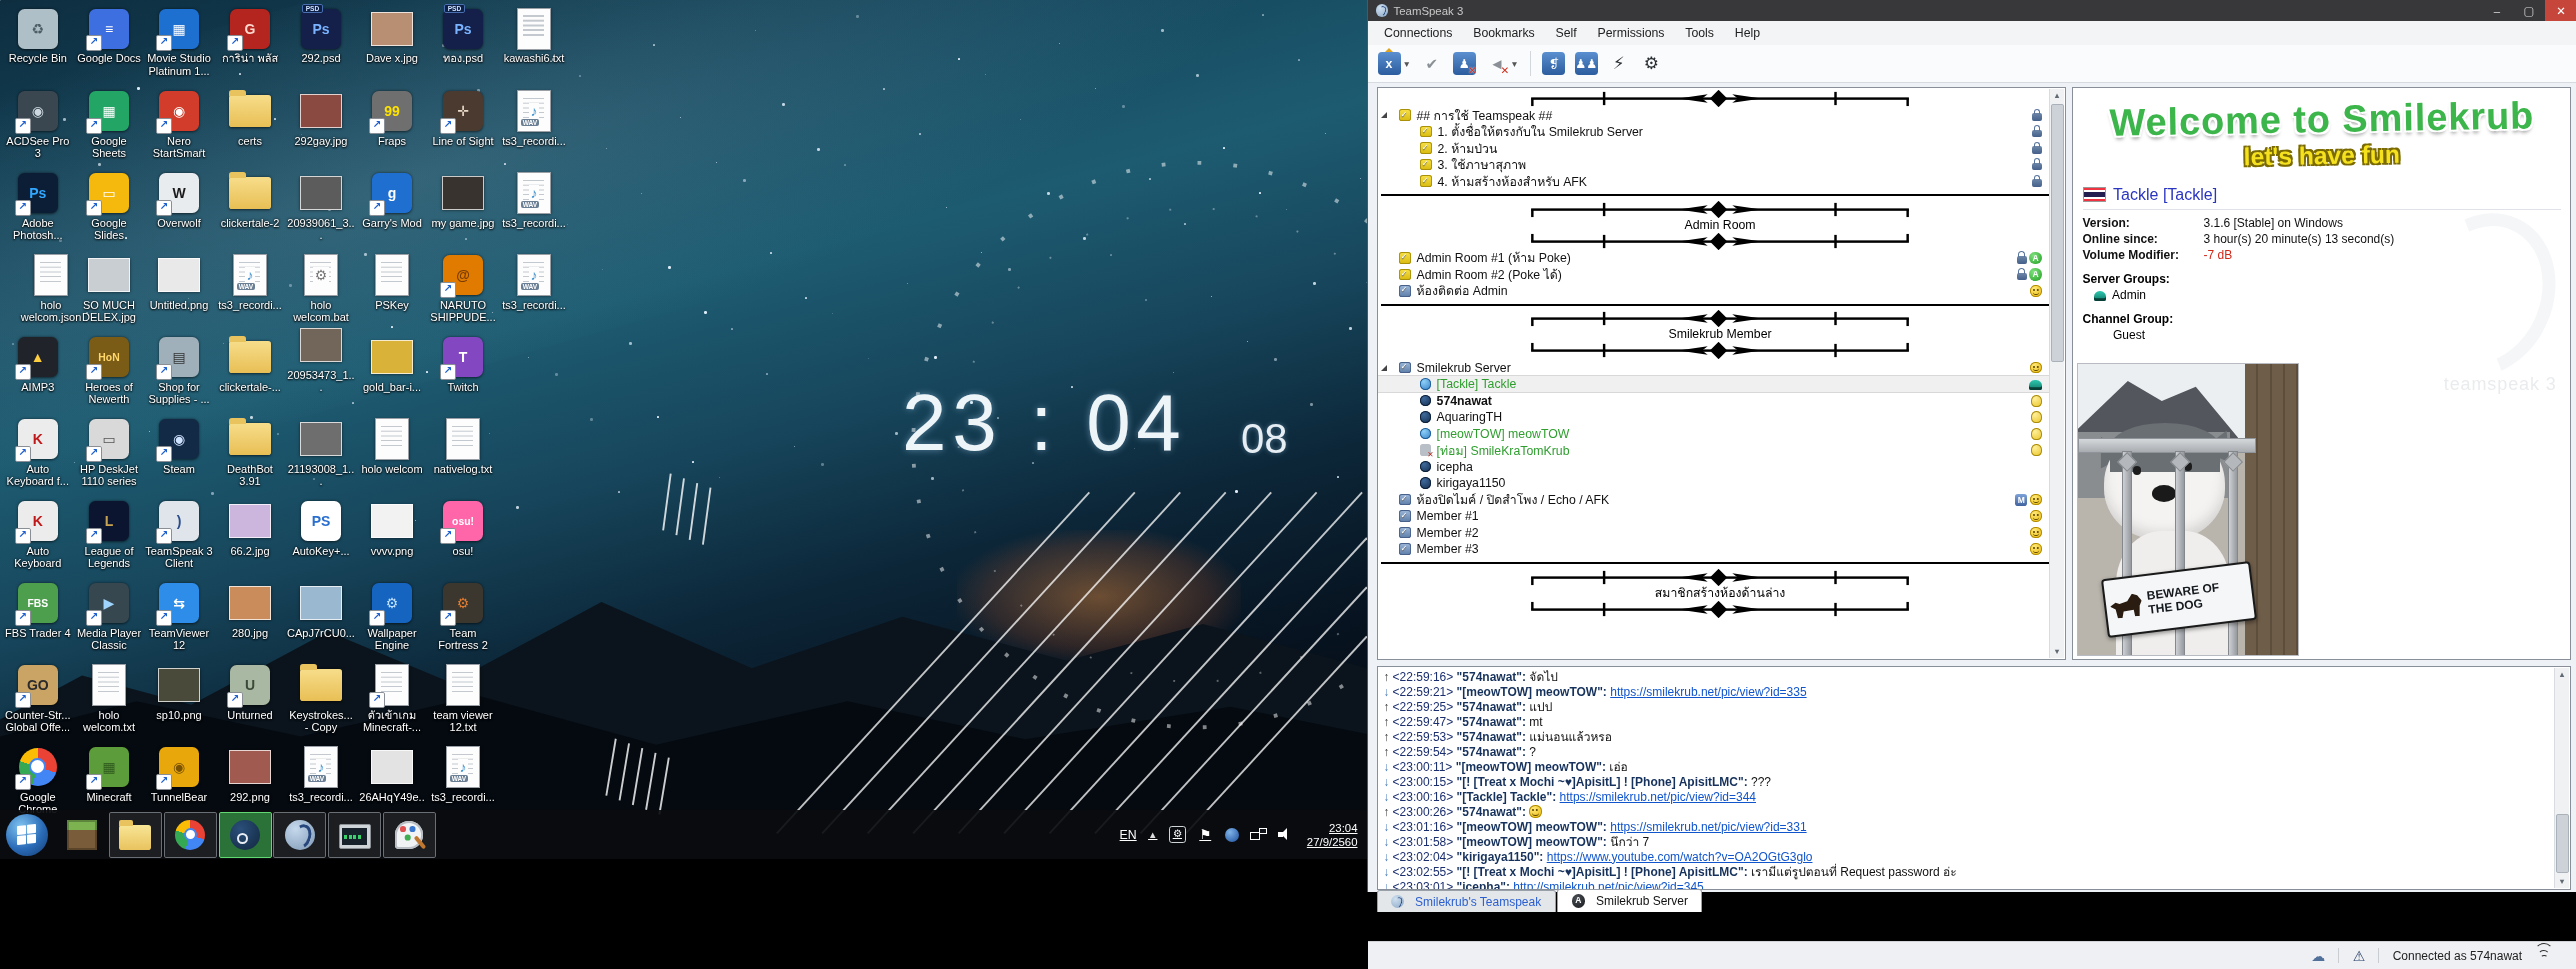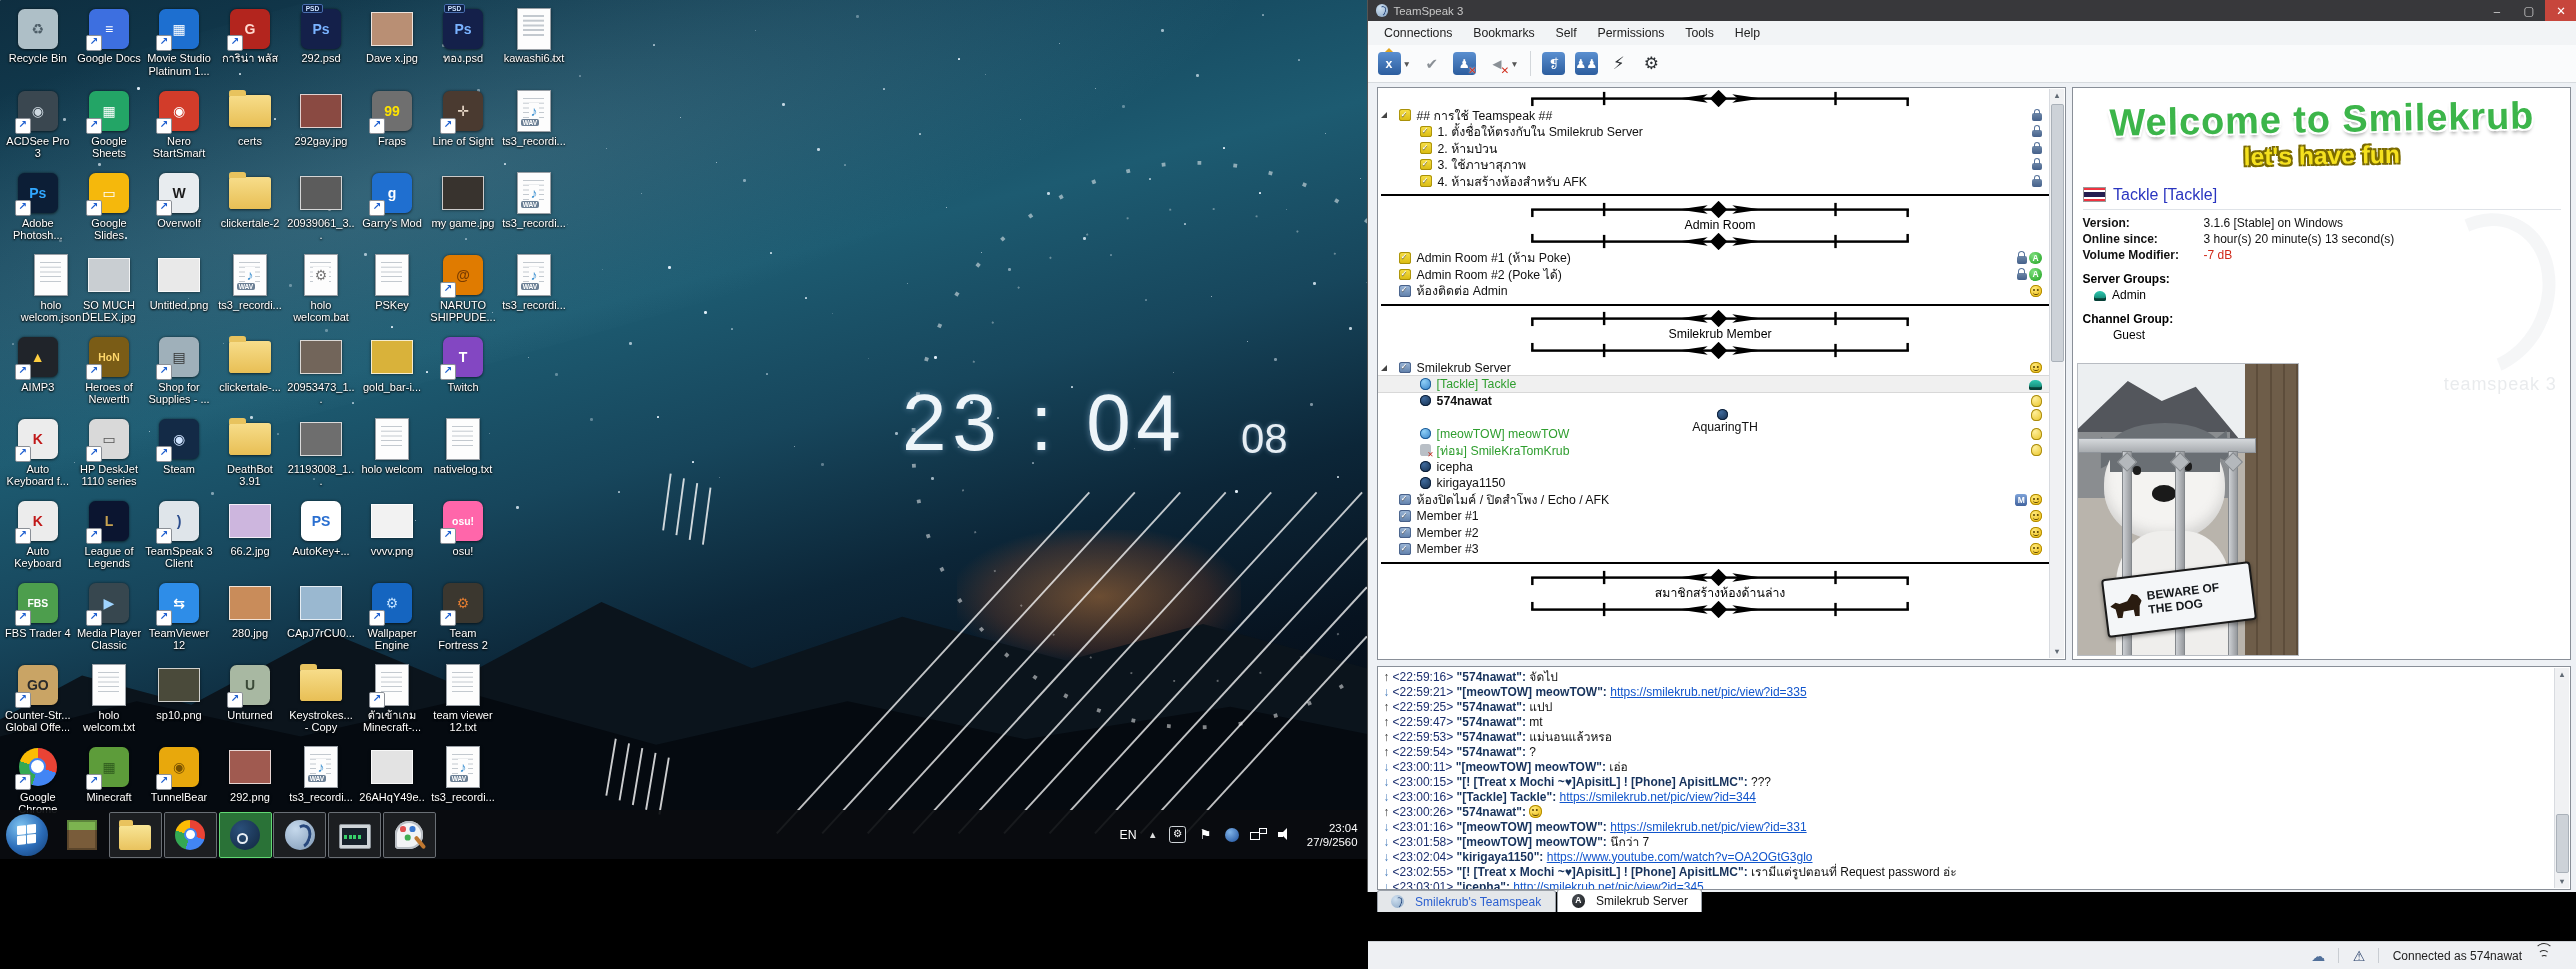--- a/index.html
+++ b/index.html
@@ -56,21 +56,21 @@
     display:flex;align-items:center;}
   .below-bar{position:absolute;left:0;top:859px;width:1367px;height:111px;background:#000;}
   .start-orb{width:42px;height:42px;margin:0 7.6px 0 5.7px;border-radius:50%;
     background:radial-gradient(circle at 35% 30%,#7ec3f0,#2b6cb8 55%,#123a6e);display:flex;align-items:center;justify-content:center;}
   .winflag{display:grid;grid-template-columns:8.5px 8.5px;grid-gap:1.9px;transform:skewY(-6deg);}
   .winflag b{height:8.5px;background:#fff;border-radius:0.9px;display:block;}
   .tb-app{width:51px;height:44px;margin:0 0.9px;display:flex;align-items:center;justify-content:center;border-radius:1.9px;}
   .tb-app.boxed{background:rgba(255,255,255,.08);border:0.9px solid #6a6f75;}
   .tb-app.hl{background:rgba(70,200,90,.55);border:0.9px solid #62d873;}
   .tb-ic{width:32px;height:32px;position:relative;}
-  .tray{margin-left:auto;display:flex;align-items:center;color:#fff;gap:11.4px;padding-right:9.5px;}
+  .tray{margin-left:auto;display:flex;align-items:center;color:#fff;gap:11.4px;padding-right:9.5px;text-decoration:underline;}
   .tray .lang{font-size:12.3px;}
   .tray .chev{font-size:9.5px;color:#ddd;}
   .tray-ic{width:16px;height:16px;display:flex;align-items:center;justify-content:center;font-size:13.3px;color:#fff;}
   .tray-clock{text-align:right;font-size:11.4px;line-height:14px;}
   
   .mc-block{width:30px;height:30px;margin:auto;background:linear-gradient(#7cb350 0 34%,#795c3a 34% 100%);box-shadow:inset 0 0 0 1.9px rgba(0,0,0,.25);}
   .explorer{position:relative;width:32px;height:24.6px;margin-top:5.7px;background:linear-gradient(#f8e596,#e9c35e);border-radius:2.8px;}
   .explorer:before{content:"";position:absolute;top:-4.7px;left:0;width:13.3px;height:5.7px;background:#e9c35e;border-radius:1.9px 1.9px 0 0;}
   .chromeball{width:30px;height:30px;margin:auto;border-radius:50%;
     background:conic-gradient(#ea4335 0 30%,#4285f4 30% 55%,#34a853 55% 80%,#fbbc05 80% 100%);position:relative;}
@@ -657,21 +657,21 @@
               <div class="sc-arrow">↗</div>
             </div>
             <div class="dt-label">Shop for Supplies - ...</div>
           </div>
           <div class="dt-icon" style="left: 216px; top: 336px;">
             <div class="tile">
               <div class="folder"></div>
             </div>
             <div class="dt-label">clickertale-...</div>
           </div>
-          <div class="dt-icon" style="left: 287px; top: 336px;">
+          <div class="dt-icon" style="left: 287px; top: 324px;">
             <div class="tile">
               <div class="imgbx" style="background: rgb(114, 101, 90);"></div>
             </div>
             <div class="dt-label">20953473_1...</div>
           </div>
           <div class="dt-icon" style="left: 358px; top: 336px;">
             <div class="tile">
               <div class="imgbx" style="background: rgb(217, 178, 58);"></div>
             </div>
             <div class="dt-label">gold_bar-i...</div>
@@ -1181,21 +1181,21 @@
               <div class="b-helmet"></div>
             </div>
           </div>
           <div class="trow" style="padding-left: 42px;">
             <div class="usr navy"></div>
             <div class="t-label bold">574nawat</div>
             <div class="badges">
               <div class="b-yellow"></div>
             </div>
           </div>
-          <div class="trow" style="padding-left: 29px; flex-direction: column;">
+          <div class="trow" style="padding-left: 42px;">
             <div class="usr navy"></div>
             <div class="t-label">AquaringTH</div>
             <div class="badges">
               <div class="b-yellow"></div>
             </div>
           </div>
           <div class="trow" style="padding-left: 42px;">
             <div class="usr bright"></div>
             <div class="t-label green">[meowTOW] meowTOW</div>
             <div class="badges">

